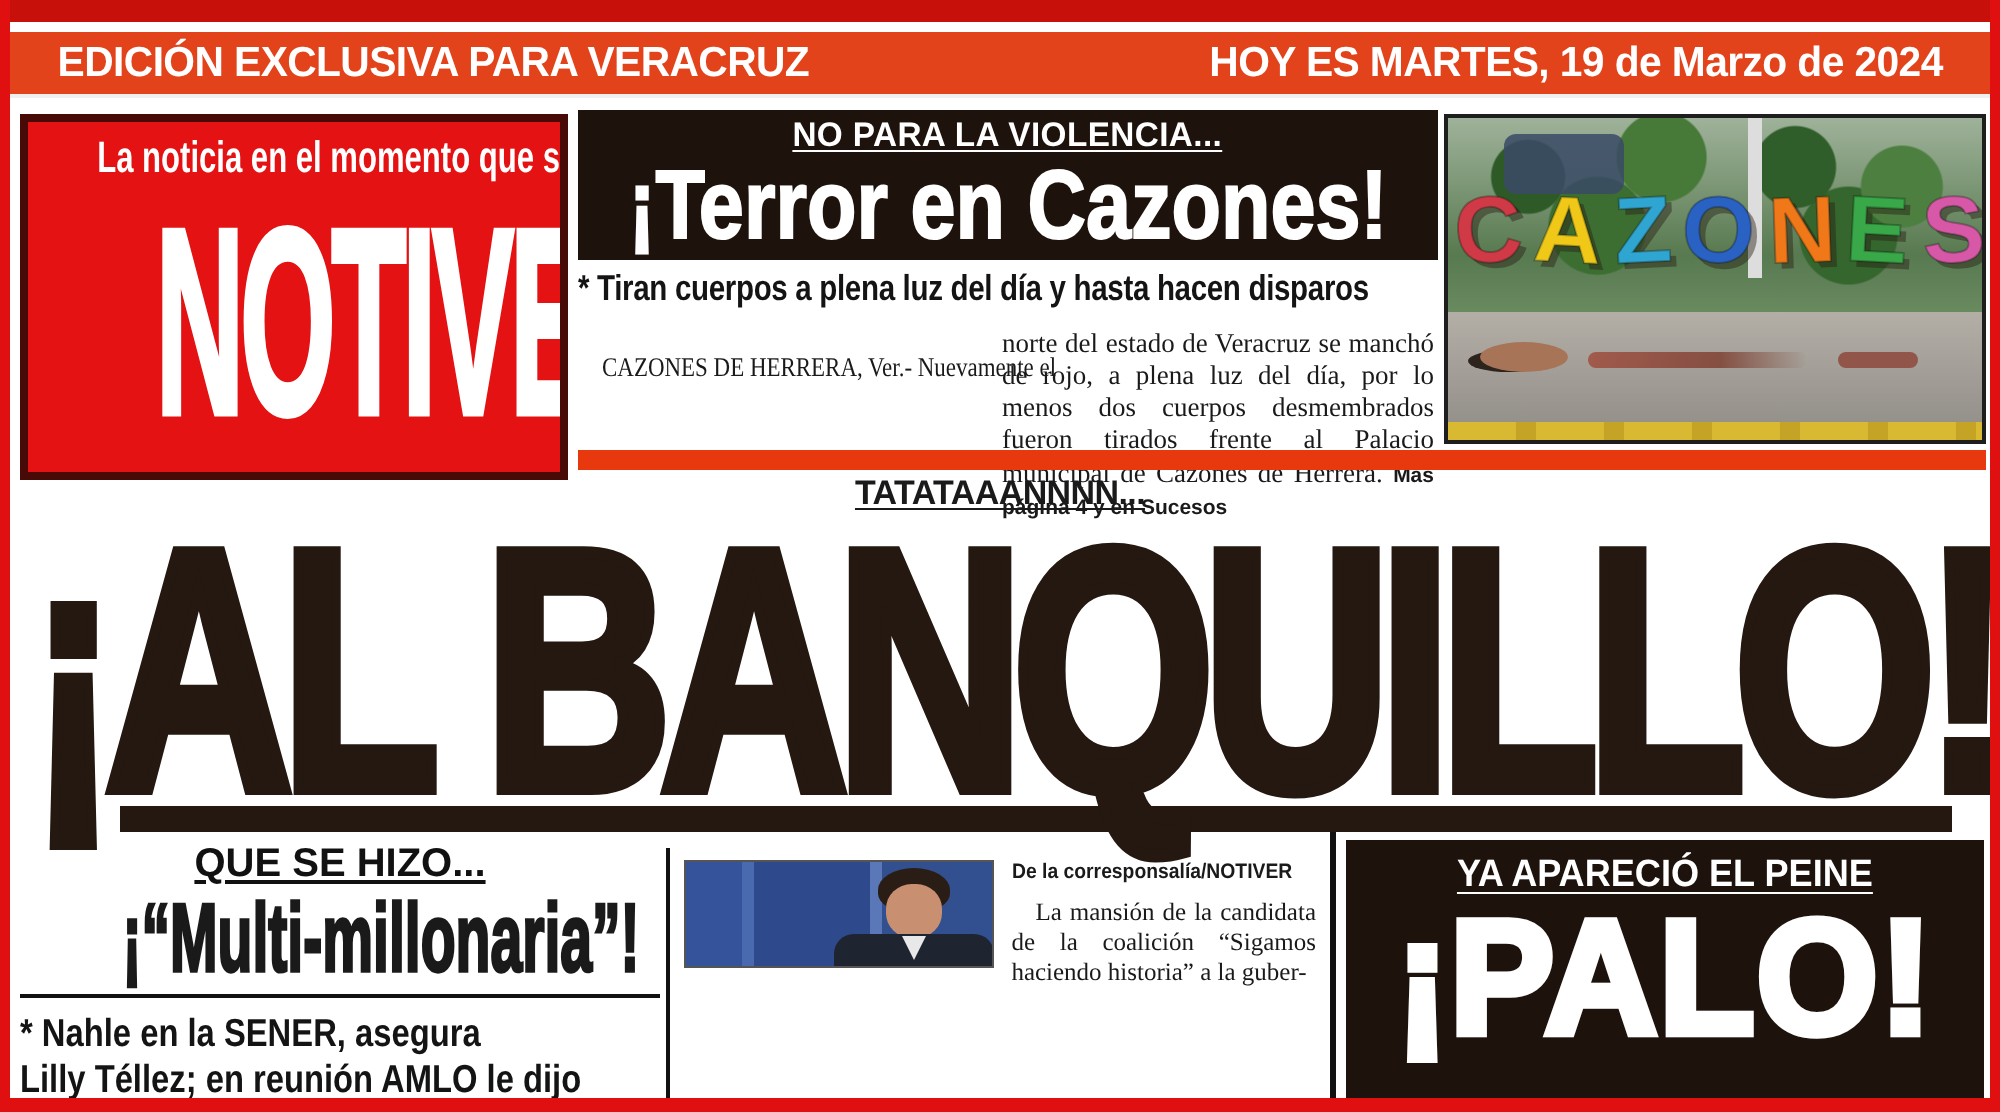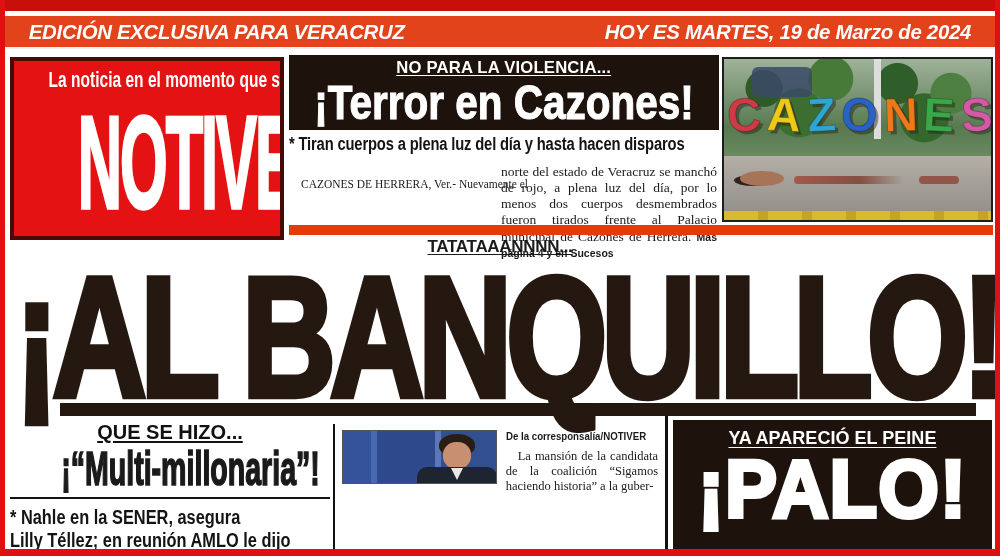--- a/index.html
+++ b/index.html
@@ -11,21 +11,21 @@
   
   .b-left  { position:absolute; left:0; top:0; width:5px; height:556px; background:#e01010; z-index:40; }
   .b-right { position:absolute; right:0; top:0; width:5px; height:556px; background:#e01010; z-index:40; }
   .b-bottom{ position:absolute; left:0; bottom:0; width:100%; height:7px; background:#e01010; z-index:40; }
   .topstrip{ position:absolute; left:0; top:0; width:100%; height:13px; background:#c8100a; border-bottom:2px solid #fff; z-index:5; }
   
   .banner {
     position:absolute; left:5px; right:5px; top:15px; height:34px; background:#e2431b;
     display:flex; justify-content:space-between; align-items:center; padding:0 18px;
     color:#fff; font-weight:bold; font-size:21px; letter-spacing:-0.3px; z-index:6;
-    border-top:1px solid #fff; border-bottom:2px solid #f0f0f0;font-style:italic;
+    border-top:1px solid #fff; border-bottom:2px solid #f0f0f0;
   }
   .banner span { white-space:nowrap; transform:scaleX(0.97); }
   
   .masthead {
     position:absolute; left:10px; top:57px; width:274px; height:183px;
     background:#e41212; border:4px solid #470a06; text-align:center; overflow:hidden;
   }
   .tagline {
     margin-top:6px; color:#fff; font-weight:bold; font-size:21px; white-space:nowrap;
     transform:scale(0.74,1.05); transform-origin:center top;

